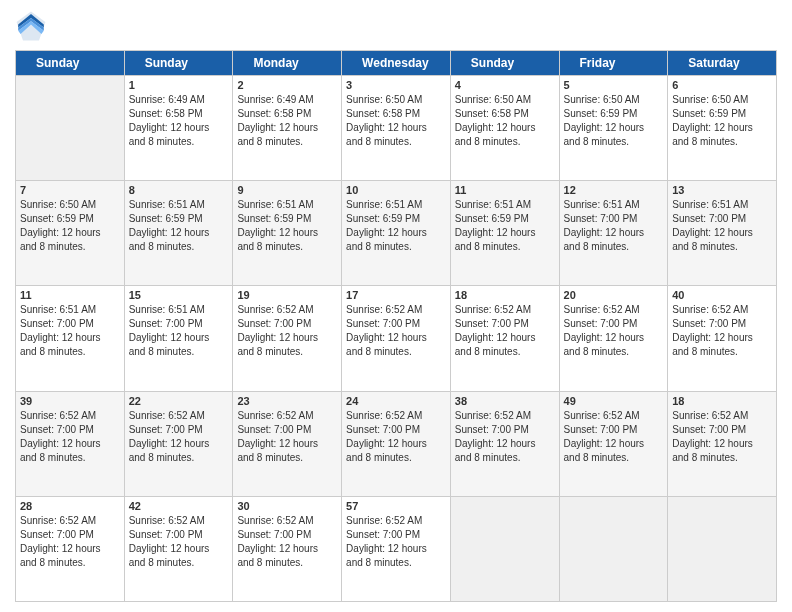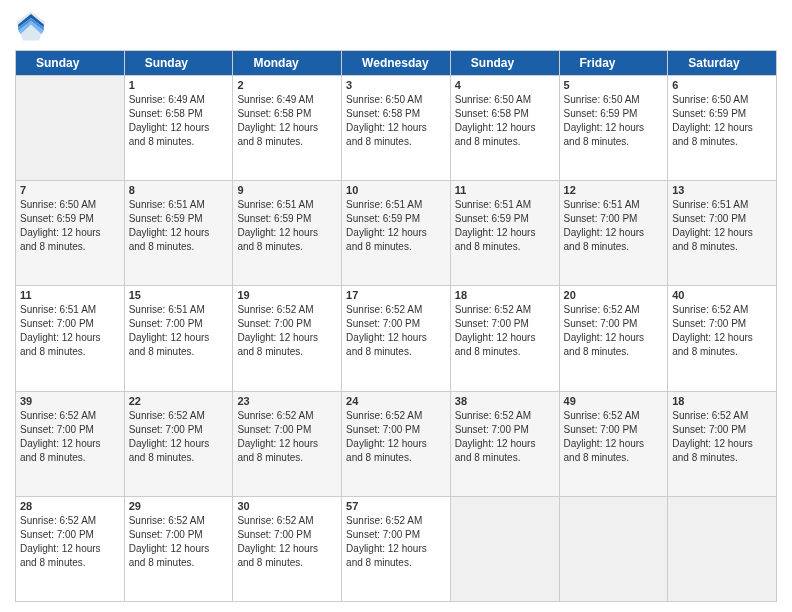--- a/index.html
+++ b/index.html
@@ -328,21 +328,21 @@
         </tr>
         <tr>
           <td>
             <span class="day-num">28</span>
             <div class="day-info" style="white-space: pre-line;">Sunrise: 6:52 AM
 Sunset: 7:00 PM
 Daylight: 12 hours
 and 8 minutes.</div>
           </td>
           <td>
-            <span class="day-num">29</span>
+            <span class="day-num">42</span>
             <div class="day-info" style="white-space: pre-line;">Sunrise: 6:52 AM
 Sunset: 7:00 PM
 Daylight: 12 hours
 and 8 minutes.</div>
           </td>
           <td>
             <span class="day-num">30</span>
             <div class="day-info" style="white-space: pre-line;">Sunrise: 6:52 AM
 Sunset: 7:00 PM
 Daylight: 12 hours

